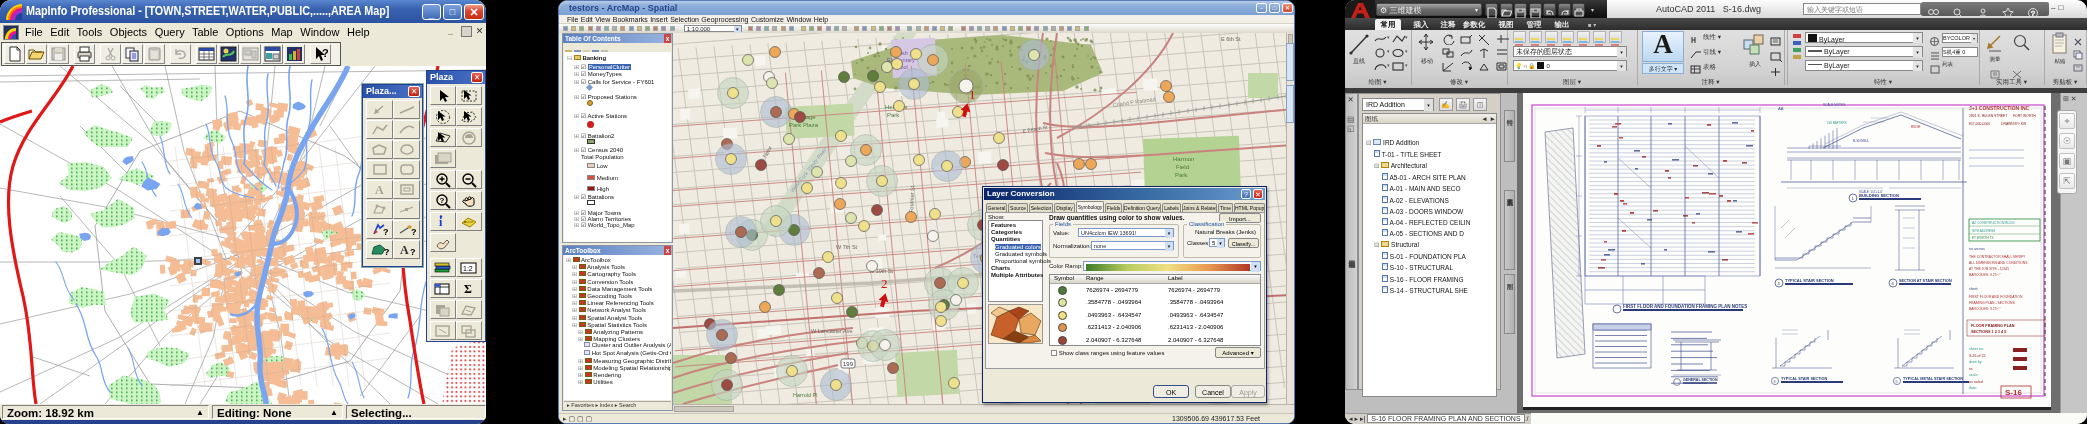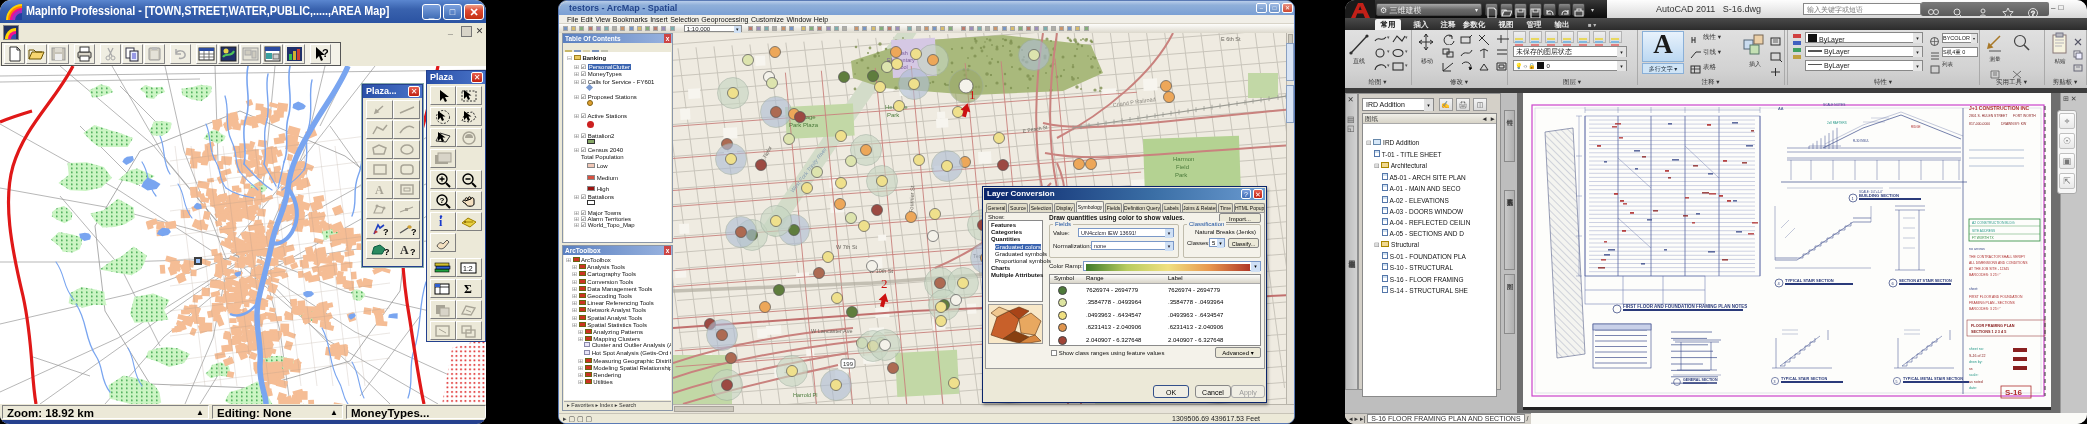--- a/index.html
+++ b/index.html
@@ -26,20 +26,21 @@
   <div class="abs" style="left:464px;top:4px;width:20px;height:16px;background:linear-gradient(#f0a088,#dd4833 40%,#c43011);border:1px solid #fff;border-radius:3px;color:#fff;font-size:11px;font-weight:bold;text-align:center;line-height:15px;">✕</div>
 
   <div class="abs" style="left:0;top:23px;width:486px;height:19px;background:#ece9d8;"></div>
   <div class="abs" style="left:3px;top:25px;width:16px;height:15px;background:#203060;border:1px solid #888;">
     <svg width="14" height="13">
         <path d="M1 12 A11 11 0 0 1 12 1 L12 12 Z" fill="#ffd400"></path>
         <path d="M4 12 A8 8 0 0 1 12 4 L12 12 Z" fill="#f01090"></path>
         <path d="M7 12 A5 5 0 0 1 12 7 L12 12 Z" fill="#3050b0"></path>
       </svg>
   </div>
+  <div class="abs" style="left:25px;top:26px;font-size:11px;color:#000;word-spacing:4.5px;">File Edit Tools Objects Query Table Options Map Window Help</div>
   <div class="abs" style="left:448px;top:27px;width:11px;height:11px;color:#444;font-size:9px;font-weight:bold;line-height:9px;">_</div>
   <div class="abs" style="left:461px;top:26px;width:11px;height:11px;border:1px solid #777;background:#d8d4c8;"></div>
   <div class="abs" style="left:474px;top:26px;width:11px;height:11px;color:#333;font-size:9px;text-align:center;line-height:11px;">✕</div>
 
   <div class="abs" style="left:1px;top:42px;width:340px;height:24px;background:#f4f2e8;border:1px solid #555;"></div>
   <div class="abs" id="mi_tools" style="left:3px;top:44px;height:20px;">
       <div class="abs" style="left:1px;top:0;width:21px;height:20px;background:#f0eee2;border:1px solid;border-color:#fff #888 #888 #fff;"><svg width="19" height="18">
           <path d="M5 2 h7 l3 3 v11 h-10 Z" fill="#fff" stroke="#333" stroke-width="1"></path>
           <path d="M12 2 v3 h3" fill="none" stroke="#333"></path>
         </svg></div>
@@ -952,21 +953,21 @@
 </g>
         <path d="M452 282 L486 272 L486 338 L442 338 Z" fill="url(#rh)"></path>
         <rect x="194" y="191" width="8" height="8" fill="#404040"></rect>
         <rect x="196" y="193" width="4" height="4" fill="#9cc4ff"></rect>
       </svg>
   </div>
 
   <div class="abs" style="left:0;top:404px;width:486px;height:16px;background:#ece9d8;">
     <div class="abs sunk" style="left:2px;top:1px;width:207px;height:14px;font-size:11.5px;font-weight:bold;padding:0 4px;line-height:14px;color:#000;">Zoom: 18.92 km<span style="float:right;font-size:8px;">▲</span></div>
     <div class="abs sunk" style="left:212px;top:1px;width:131px;height:14px;font-size:11.5px;font-weight:bold;padding:0 4px;line-height:14px;color:#000;">Editing: None<span style="float:right;font-size:8px;">▲</span></div>
-    <div class="abs sunk" style="left:346px;top:1px;width:140px;height:14px;font-size:11.5px;font-weight:bold;padding:0 4px;line-height:14px;color:#000;">MoneyTypes...</div>
+    <div class="abs sunk" style="left:346px;top:1px;width:140px;height:14px;font-size:11.5px;font-weight:bold;padding:0 4px;line-height:14px;color:#000;">Selecting...</div>
   </div>
   <div class="abs" style="left:0;top:420px;width:486px;height:4px;background:#26418e;"></div>
 
   <div class="abs" style="left:362px;top:84px;width:61px;height:183px;background:#ece9d8;border:1px solid #24418e;box-shadow:0 0 0 1px #8aa;"></div>
     <div class="abs" style="left:363px;top:85px;width:59px;height:13px;background:linear-gradient(90deg,#2a50a8,#4a74c8);color:#fff;font-weight:bold;font-size:9px;line-height:13px;padding-left:3px;">Plaza...</div>
     <div class="abs" style="left:408px;top:86px;width:12px;height:11px;background:linear-gradient(#e86050,#c02010);border:1px solid #fff;border-radius:2px;color:#fff;font-size:8px;line-height:10px;text-align:center;">✕</div>
     <div class="abs" style="left:366px;top:100px;width:27px;height:19px;background:#ece9d8;border:1px solid;border-color:#fff #808080 #808080 #fff;"><svg width="26" height="17">
         <path d="M8 12 L16 5 M8 12 l3 -1 -2 -2 Z" stroke="#a8a496" fill="#a8a496" stroke-width="1.5"></path>
       </svg></div>
     <div class="abs" style="left:393px;top:100px;width:27px;height:19px;background:#ece9d8;border:1px solid;border-color:#fff #808080 #808080 #fff;"><svg width="26" height="17">

